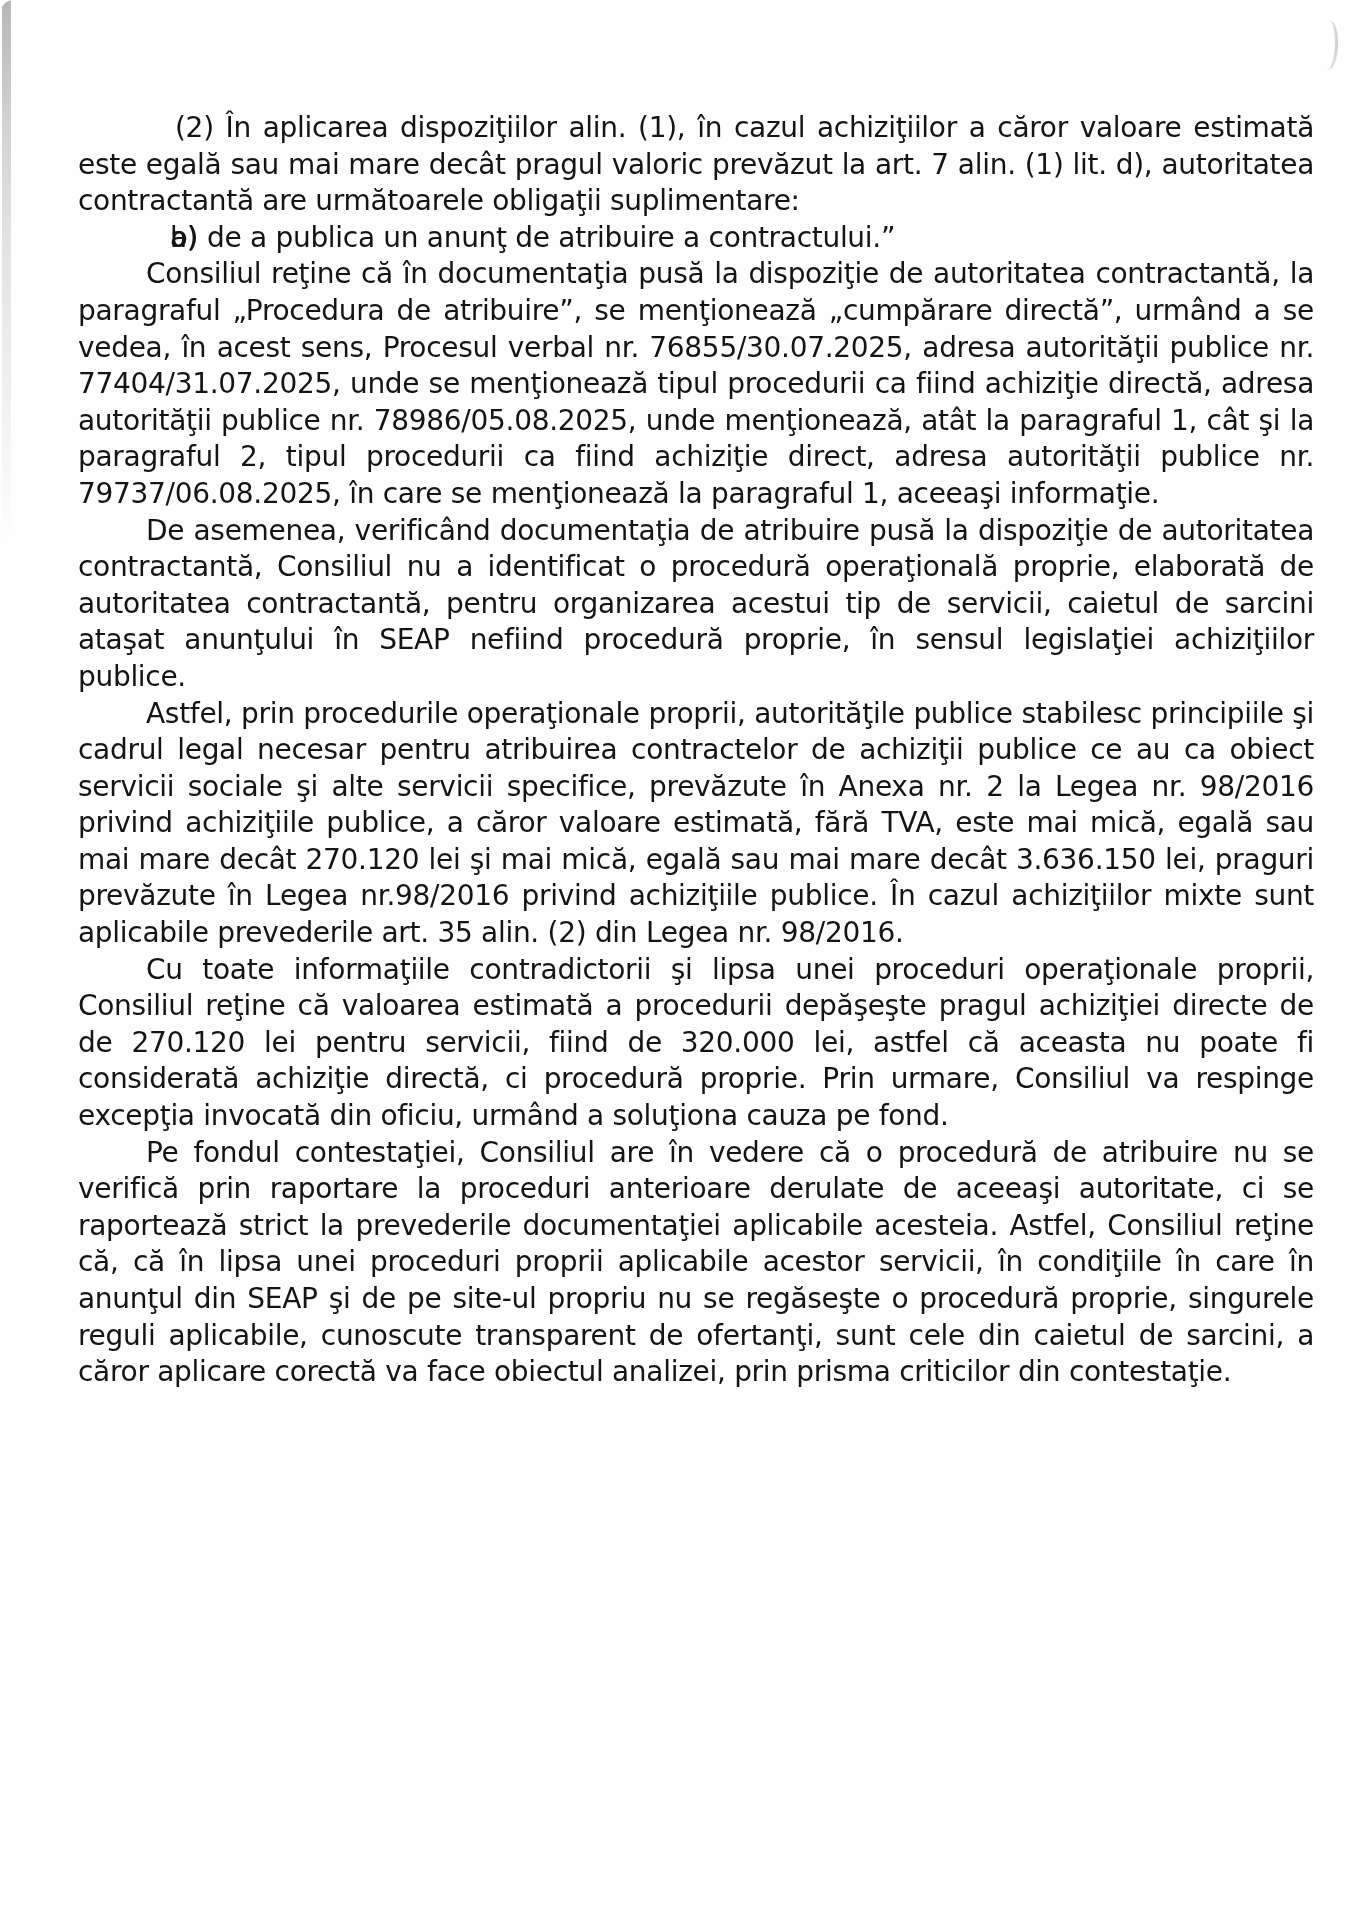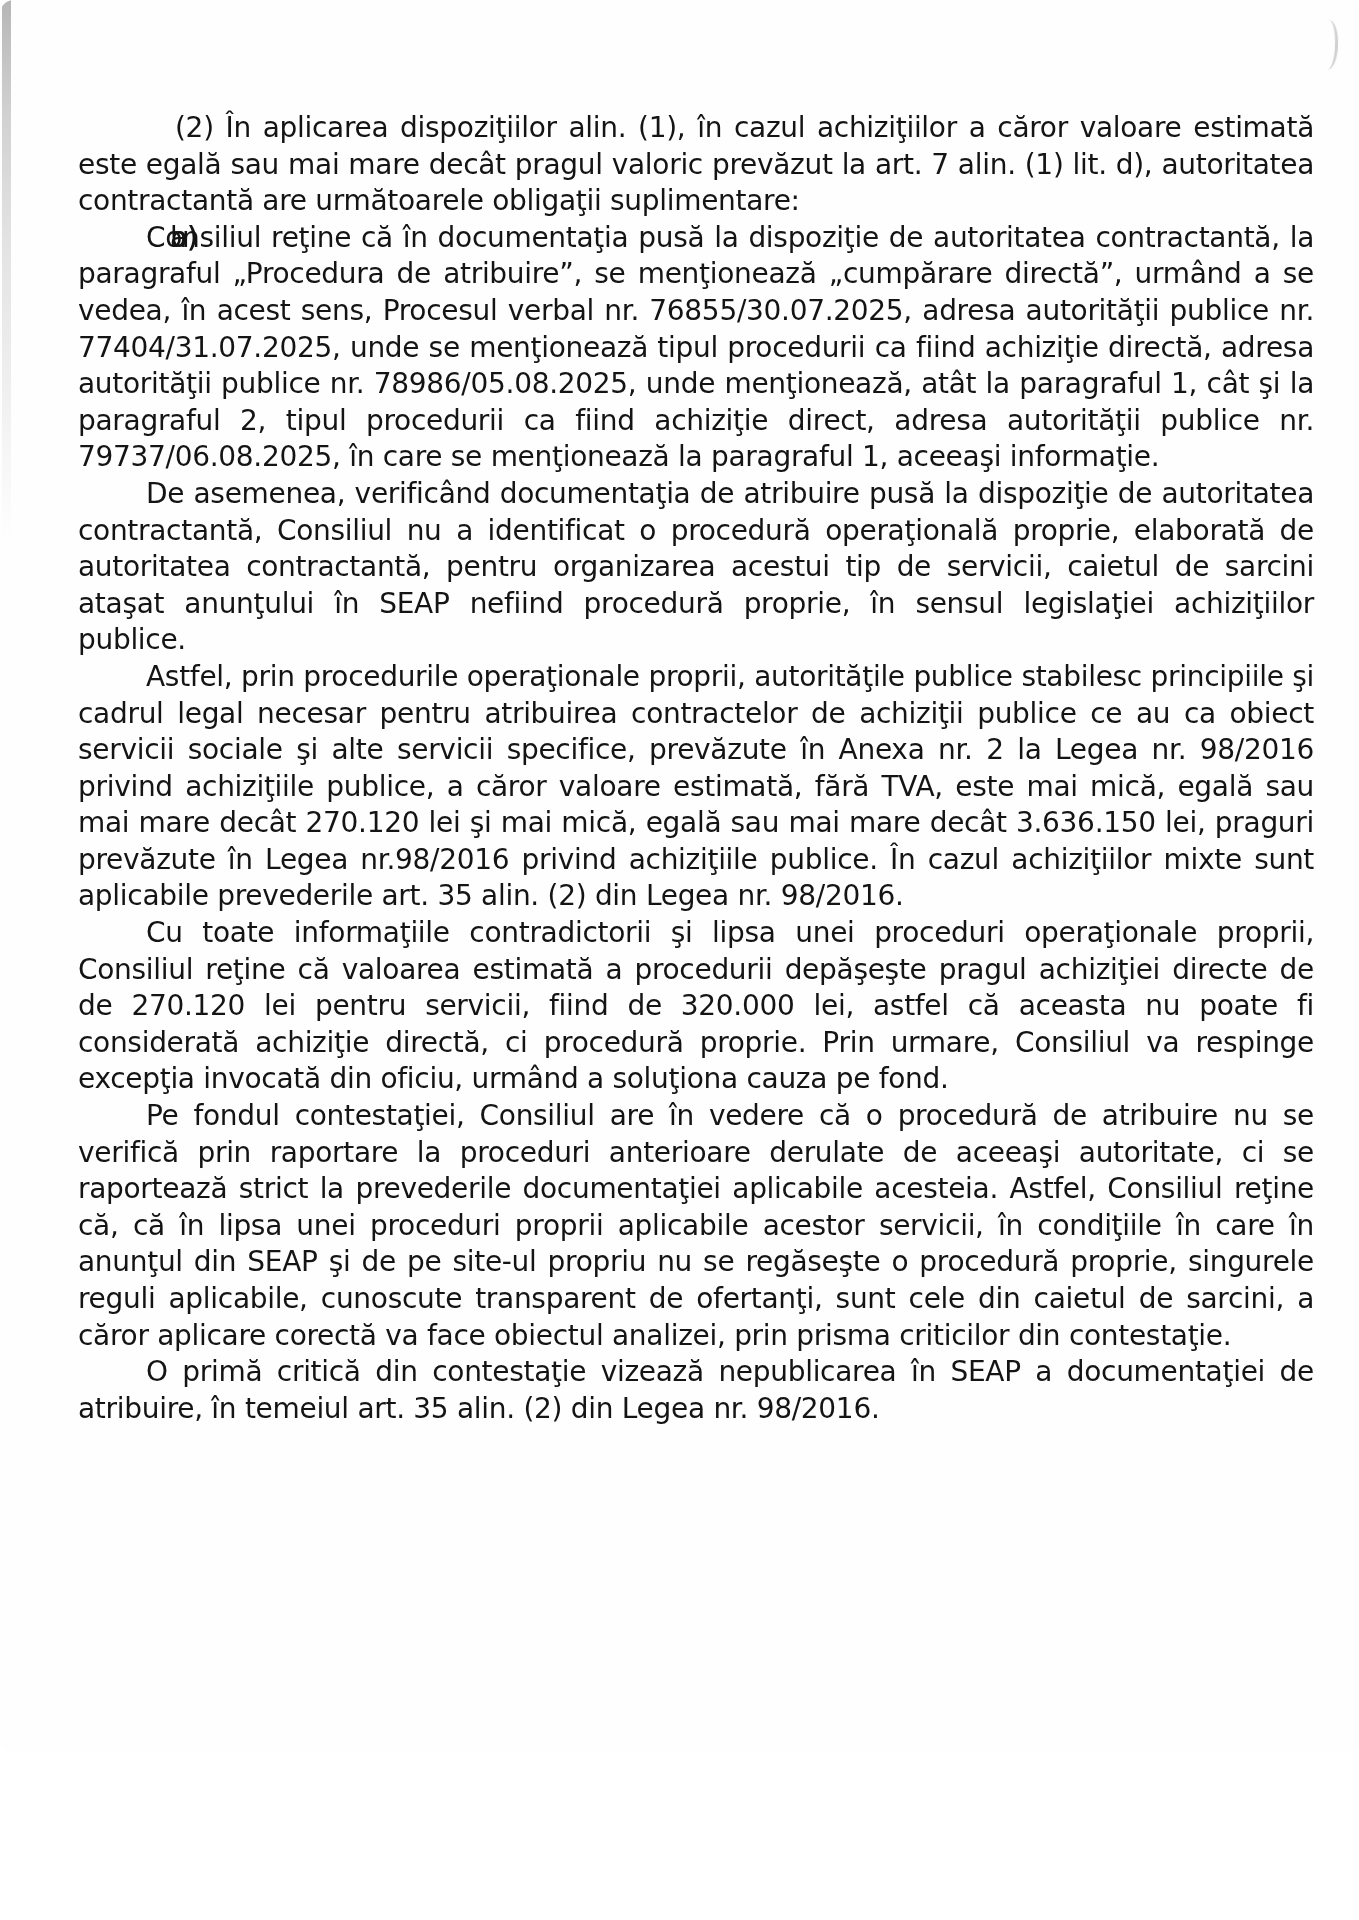--- a/index.html
+++ b/index.html
@@ -112,33 +112,33 @@
   <article class="text-block">
 
     <p class="para q">(2) În aplicarea dispoziţiilor alin. (1), în cazul achiziţiilor a căror valoare estimată este egală sau mai mare decât pragul valoric prevăzut la art. 7 alin. (1) lit. d), autoritatea contractantă are următoarele obligaţii suplimentare:</p>
 
     <div class="li">
       <span class="marker">a)</span>
     </div>
 
     <div class="li">
       <span class="marker">b)</span>
+      <span>de a publica un anunţ de atribuire a contractului.”</span>
     </div>
 
     <p class="para">Consiliul reţine că în documentaţia pusă la dispoziţie de autoritatea contractantă, la paragraful „Procedura de atribuire”, se menţionează „cumpărare directă”, urmând a se vedea, în acest sens, Procesul verbal nr. 76855/30.07.2025, adresa autorităţii publice nr. 77404/31.07.2025, unde se menţionează tipul procedurii ca fiind achiziţie directă, adresa autorităţii publice nr. 78986/05.08.2025, unde menţionează, atât la paragraful 1, cât şi la paragraful 2, tipul procedurii ca fiind achiziţie direct, adresa autorităţii publice nr. 79737/06.08.2025, în care se menţionează la paragraful 1, aceeaşi informaţie.</p>
 
     <p class="para">De asemenea, verificând documentaţia de atribuire pusă la dispoziţie de autoritatea contractantă, Consiliul nu a identificat o procedură operaţională proprie, elaborată de autoritatea contractantă, pentru organizarea acestui tip de servicii, caietul de sarcini ataşat anunţului în SEAP nefiind procedură proprie, în sensul legislaţiei achiziţiilor publice.</p>
 
     <p class="para">Astfel, prin procedurile operaţionale proprii, autorităţile publice stabilesc principiile şi cadrul legal necesar pentru atribuirea contractelor de achiziţii publice ce au ca obiect servicii sociale şi alte servicii specifice, prevăzute în Anexa nr. 2 la Legea nr. 98/2016 privind achiziţiile publice, a căror valoare estimată, fără TVA, este mai mică, egală sau mai mare decât 270.120 lei şi mai mică, egală sau mai mare decât 3.636.150 lei, praguri prevăzute în Legea nr.98/2016 privind achiziţiile publice. În cazul achiziţiilor mixte sunt aplicabile prevederile art. 35 alin. (2) din Legea nr. 98/2016.</p>
 
     <p class="para">Cu toate informaţiile contradictorii şi lipsa unei proceduri operaţionale proprii, Consiliul reţine că valoarea estimată a procedurii depăşeşte pragul achiziţiei directe de de 270.120 lei pentru servicii, fiind de 320.000 lei, astfel că aceasta nu poate fi considerată achiziţie directă, ci procedură proprie. Prin urmare, Consiliul va respinge excepţia invocată din oficiu, urmând a soluţiona cauza pe fond.</p>
 
     <p class="para">Pe fondul contestaţiei, Consiliul are în vedere că o procedură de atribuire nu se verifică prin raportare la proceduri anterioare derulate de aceeaşi autoritate, ci se raportează strict la prevederile documentaţiei aplicabile acesteia. Astfel, Consiliul reţine că, că în lipsa unei proceduri proprii aplicabile acestor servicii, în condiţiile în care în anunţul din SEAP şi de pe site-ul propriu nu se regăseşte o procedură proprie, singurele reguli aplicabile, cunoscute transparent de ofertanţi, sunt cele din caietul de sarcini, a căror aplicare corectă va face obiectul analizei, prin prisma criticilor din contestaţie.</p>
 
-    <p class="para">O primă critică din contestaţie vizează nepublicarea în SEAP a documentaţiei de atribuire, în temeiul art. 35 alin. (2) din Legea nr. 98/2016.</p>
 
   </article>
 
   <div class="smudge"></div>
 
   <footer class="page-footer"><span>Pagina </span><b>4</b><span> din </span><b>6</b></footer>
 
 </main>
 
 </body></html>

